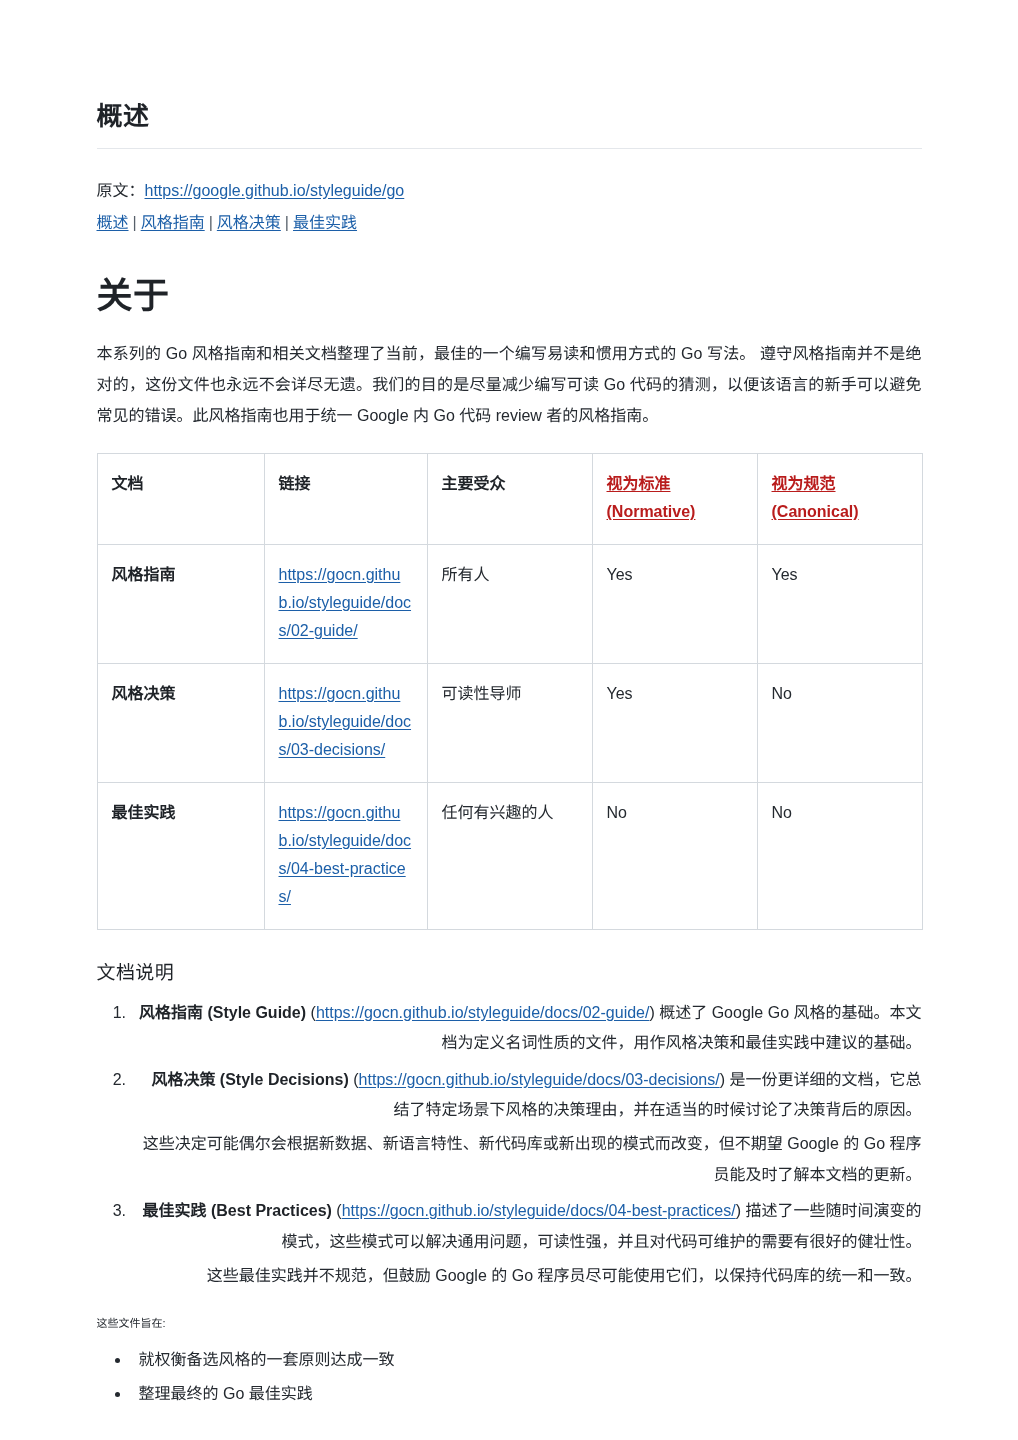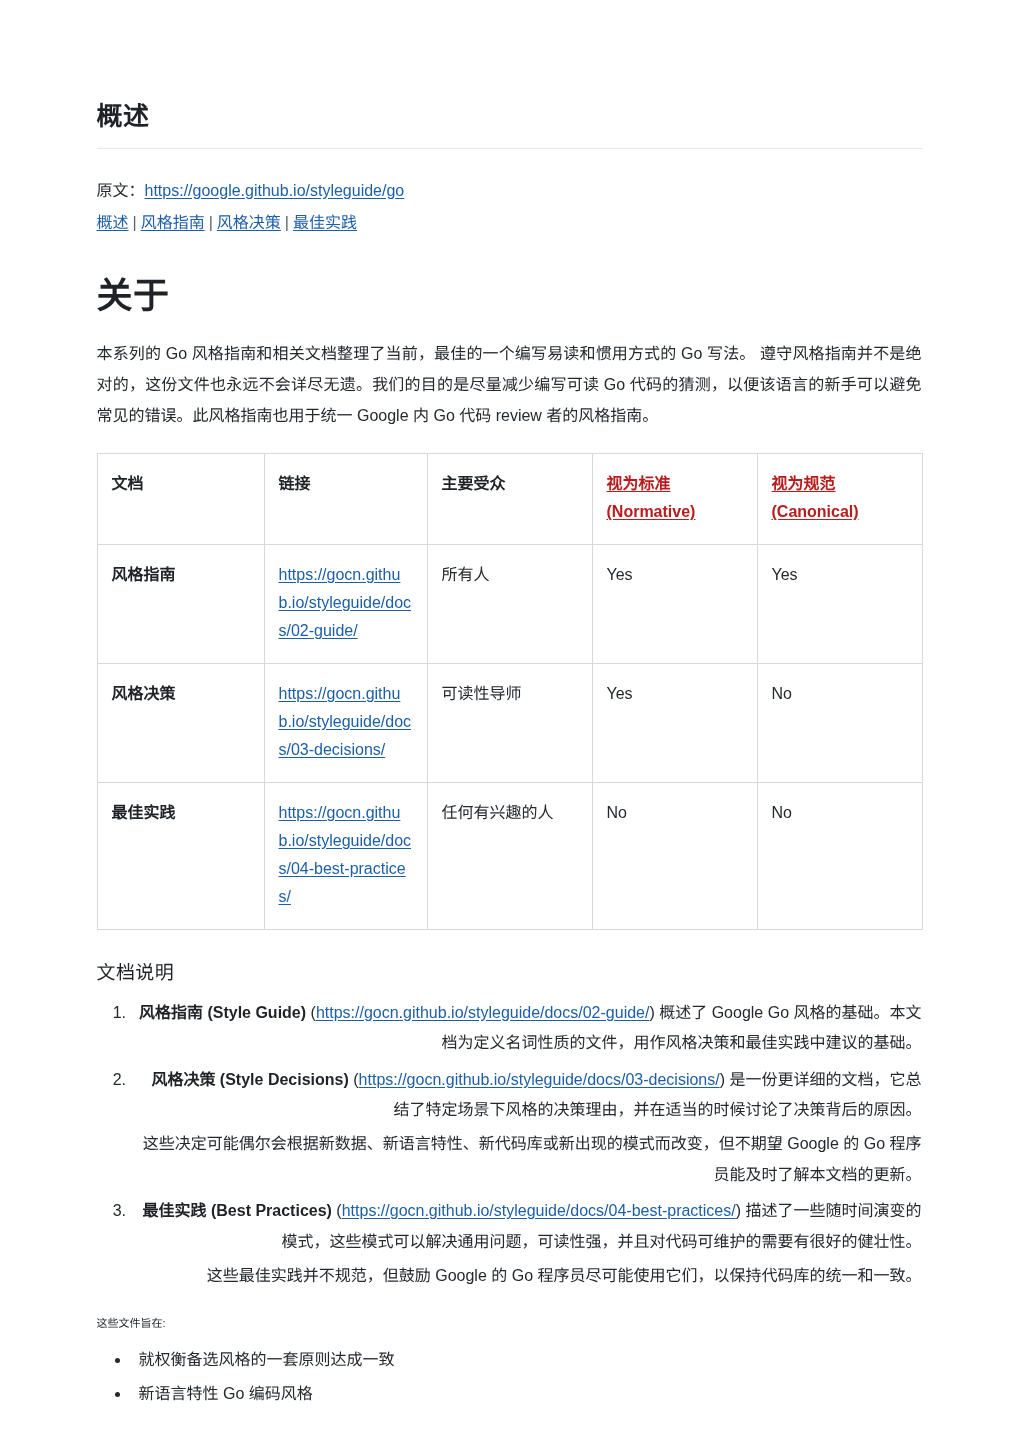--- a/index.html
+++ b/index.html
@@ -253,16 +253,16 @@
     </li>
     <li>
       <p><span class="bold-label">最佳实践 (Best Practices)</span><span> (</span><a class="link" href="#">https://gocn.github.io/styleguide/docs/04-best-practices/</a><span>) </span><span>描述了一些随时间演变的模式，这些模式可以解决通用问题，可读性强，并且对代码可维护的需要有很好的健壮性。</span></p>
       <p class="second">这些最佳实践并不规范，但鼓励 Google 的 Go 程序员尽可能使用它们，以保持代码库的统一和一致。</p>
     </li>
   </ol>
 
   <p class="lead-in">这些文件旨在:</p>
   <ul class="aim-list">
     <li>就权衡备选风格的一套原则达成一致</li>
-    <li>新语言特性 Go 编码风格</li>
+    <li>整理最终的 Go 最佳实践</li>
   </ul>
 
 </div>
 
 </body></html>

